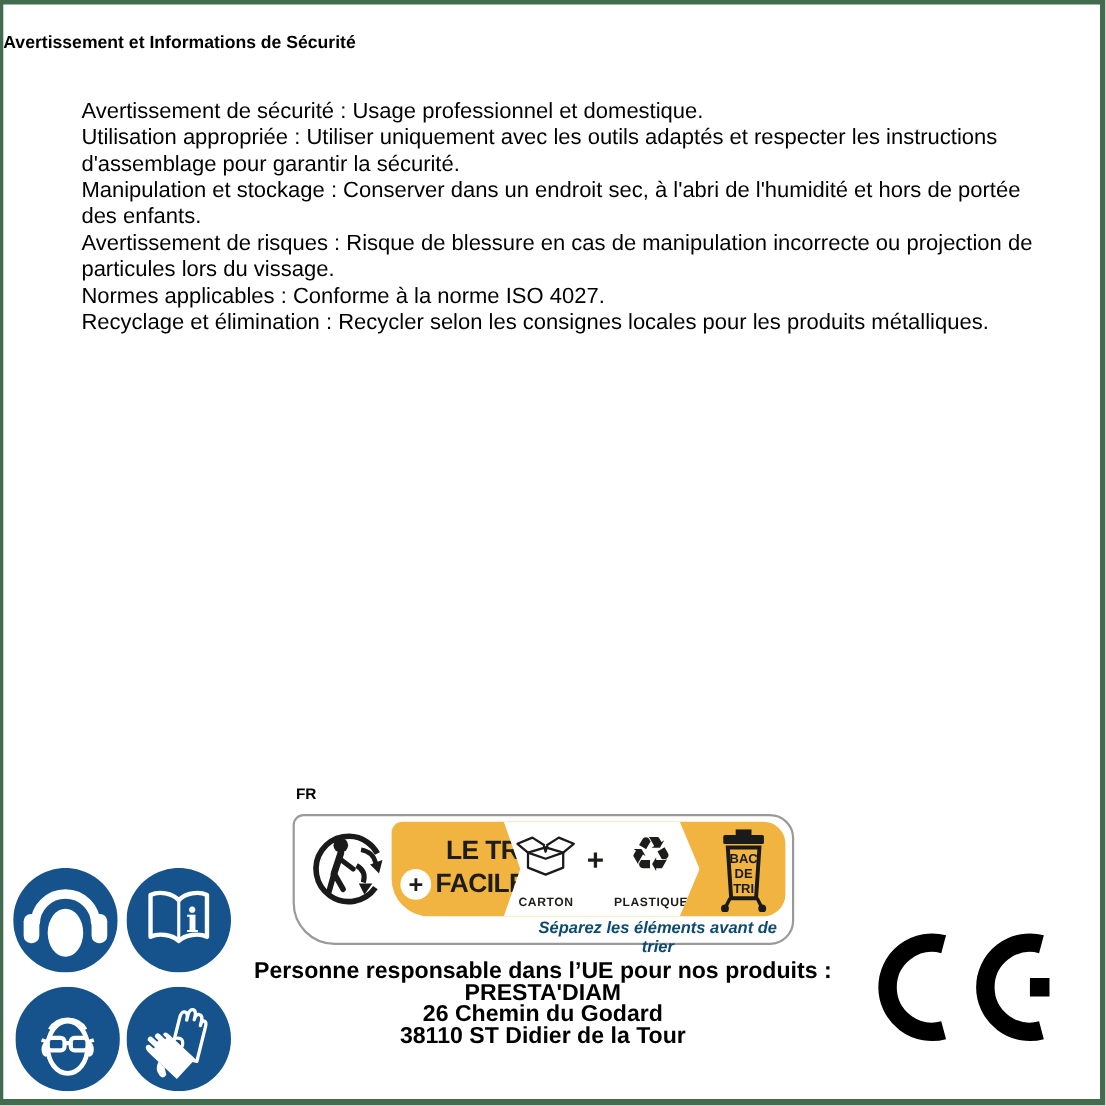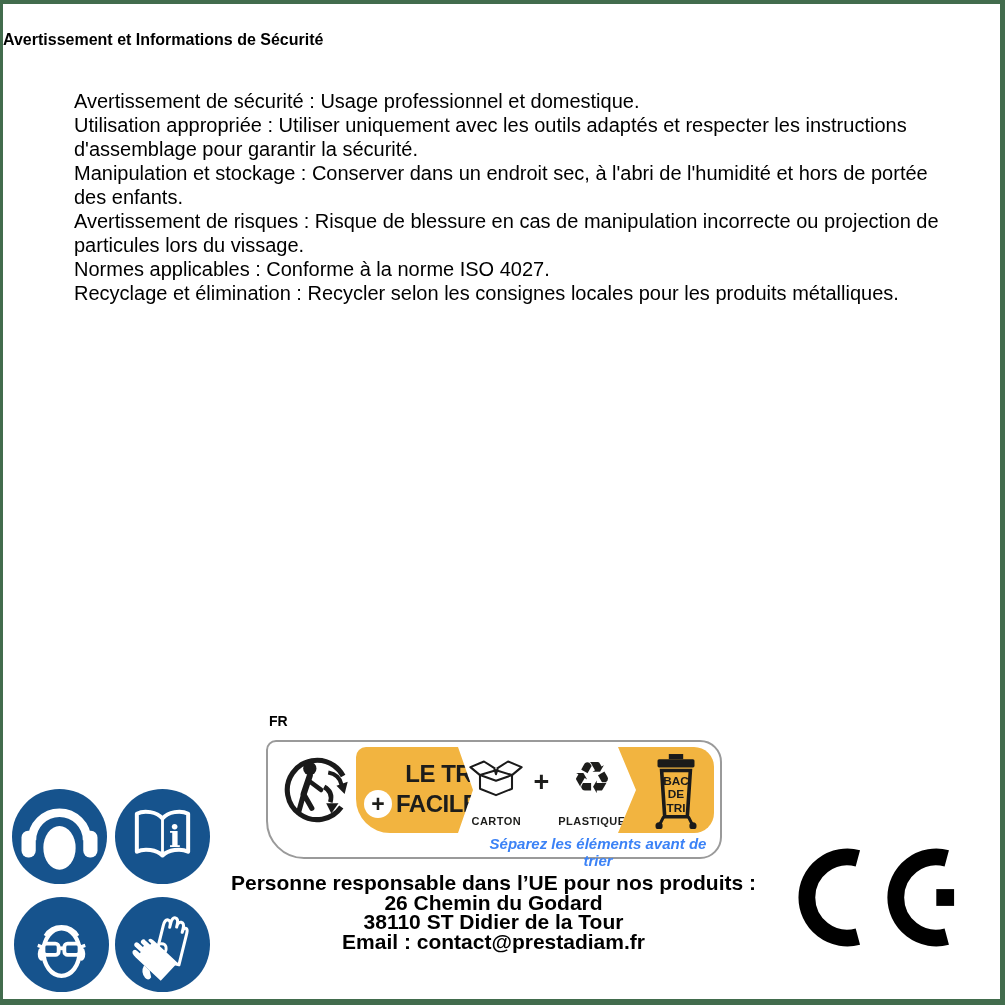--- a/index.html
+++ b/index.html
@@ -50,21 +50,21 @@
     clip-path:polygon(0 0,160px 0,100% 50%,160px 100%,0 100%,15px 50%);
     display:flex;align-items:center;justify-content:center;gap:9px;
   }
   .mat{display:flex;flex-direction:column;align-items:center;height:72px;justify-content:space-between;padding-top:2px;}
   .mat-label{font-size:11px;font-weight:bold;letter-spacing:0.5px;color:#1D1D1B;}
   .mat-plus{font-size:27px;font-weight:bold;color:#1D1D1B;margin-top:-16px;}
   .recycle-glyph{font-family:"DejaVu Sans",sans-serif;font-size:44px;line-height:46px;color:#1D1D1B;}
   .bin{position:absolute;left:296px;top:6px;}
   .tagline{
     position:absolute;left:212px;top:93px;width:236px;text-align:center;
-    font-size:15px;font-style:italic;font-weight:bold;color:#3b82f6;
+    font-size:15px;font-style:italic;font-weight:bold;color:#0c4a6e;
   }
   
   .picto{position:absolute;width:95px;height:95px;}
   .picto-1{left:9px;top:785px;}
   .picto-2{left:112px;top:785px;}
   .picto-3{left:11px;top:893px;}
   .picto-4{left:112px;top:893px;}
   
   .responsible{
     position:absolute;left:0;right:16px;top:869px;text-align:center;
@@ -191,23 +191,23 @@
     </g>
     <g transform="translate(38,61) rotate(-47)">
       <path d="M-13,26 L-13,-10 Q-13,-17 -9.5,-17 Q-6,-17 -6,-10 L-6,-14 Q-6,-21 -2.5,-21 Q1,-21 1,-14 L1,-12 Q1,-18 4.5,-18 Q8,-18 8,-12 L8,-8 Q8,-13 10.5,-13 Q13,-13 13,-8 L13,26 Z" fill="#fff" stroke-linejoin="round"></path>
       <path d="M-13,2 Q-21,4 -22,12 Q-22,17 -17,16 L-13,10 Z" fill="#fff"></path>
       <path d="M-6,-10 L-6,-19 M1,-12 L1,-19.5 M8,-8 L8,-16" stroke="#16538D" stroke-width="1.8" fill="none"></path>
     </g>
   </svg>
 
   <div class="responsible">
     <div>Personne responsable dans l’UE pour nos produits :</div>
+    <div>PRESTA'DIAM</div>
     <div>26 Chemin du Godard</div>
     <div>38110 ST Didier de la Tour</div>
-    <div>Email : contact@prestadiam.fr</div>
   </div>
 
   <svg class="ce" width="163" height="103" viewBox="0 0 165 104">
     <g fill="none" stroke="#000" stroke-width="17">
       <path d="M60.6,12.4 A41,41 0 1 0 60.6,91.6"></path>
       <path d="M150.6,12.4 A41,41 0 1 0 150.6,91.6"></path>
       <path d="M140,52 L158,52"></path>
     </g>
   </svg>
   <span class="sr">CE</span>

